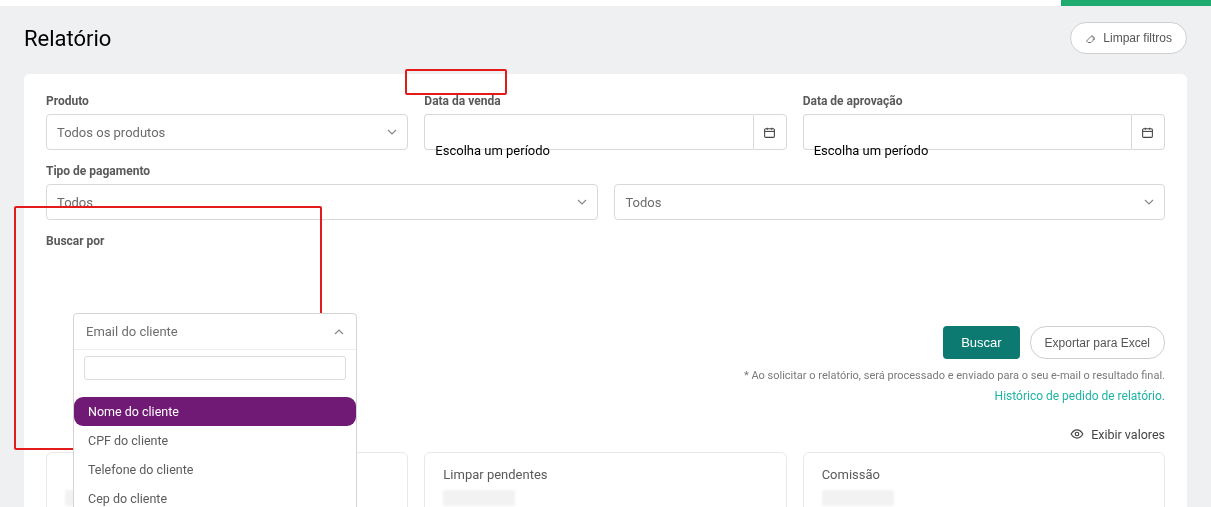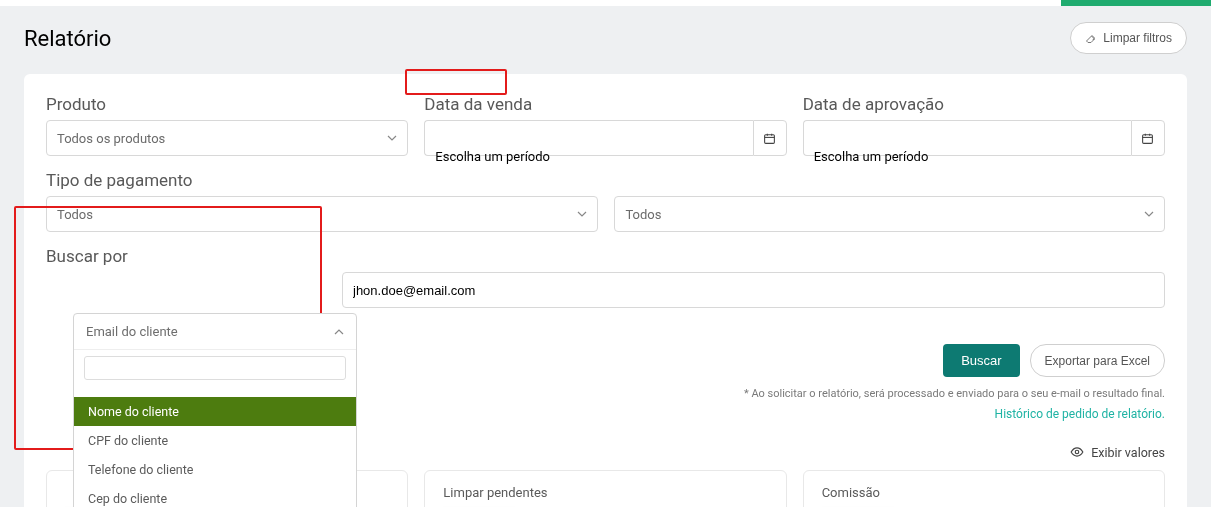--- a/index.html
+++ b/index.html
@@ -56,23 +56,24 @@
       position: relative;
     }
     .row {
       display: flex;
       gap: 16px;
       margin-bottom: 14px;
       align-items: flex-end;
     }
     .field { display: flex; flex-direction: column; }
     .field-label {
-      font-size: 17px;
+      font-size: 12px;
       color: #595959;
       margin-bottom: 6px;
+      font-weight: bold;
     }
     .select, .input {
       border: 1px solid #d8d8d8;
       border-radius: 4px;
       background: #fff;
       height: 36px;
       padding: 0 10px;
       font-size: 13px;
       color: #6b6b6b;
       display: flex;
@@ -149,22 +150,23 @@
     .dropdown-item {
       padding: 7px 14px;
       font-size: 12.5px;
       color: #5b5b5b;
       cursor: pointer;
       white-space: nowrap;
       overflow: hidden;
       text-overflow: ellipsis;
     }
     .dropdown-item.active {
-      background: #4d7c0f;
+      background: #701a75;
       color: #fff;
+      border-radius: 9px;
     }
     .dropdown-item.cutoff {
       color: #999;
       height: 11px;
       padding-top:0; padding-bottom:0;
       overflow:hidden;
     }
 
     .actions-row {
       display:flex;
@@ -314,21 +316,20 @@
       </div>
     </div>
 
     <div class="row" style="margin-bottom:0;">
       <div class="field w-buscarpor">
         <span class="field-label">Buscar por</span>
         <div style="height:36px;"></div>
       </div>
       <div class="field w-busca">
         <span class="field-label">&nbsp;</span>
-        <input class="input" style="padding-left: 10px;" placeholder="jhon.doe@email.com">
       </div>
     </div>
 
     <div class="dropdown-panel">
       <div class="dropdown-header">
         <span>Email do cliente</span>
         <span>
           <svg class="chev-up" viewBox="0 0 10 6">
               <path d="M1 1l4 4 4-4" stroke="#888" stroke-width="1.2" fill="none"></path>
             </svg>

